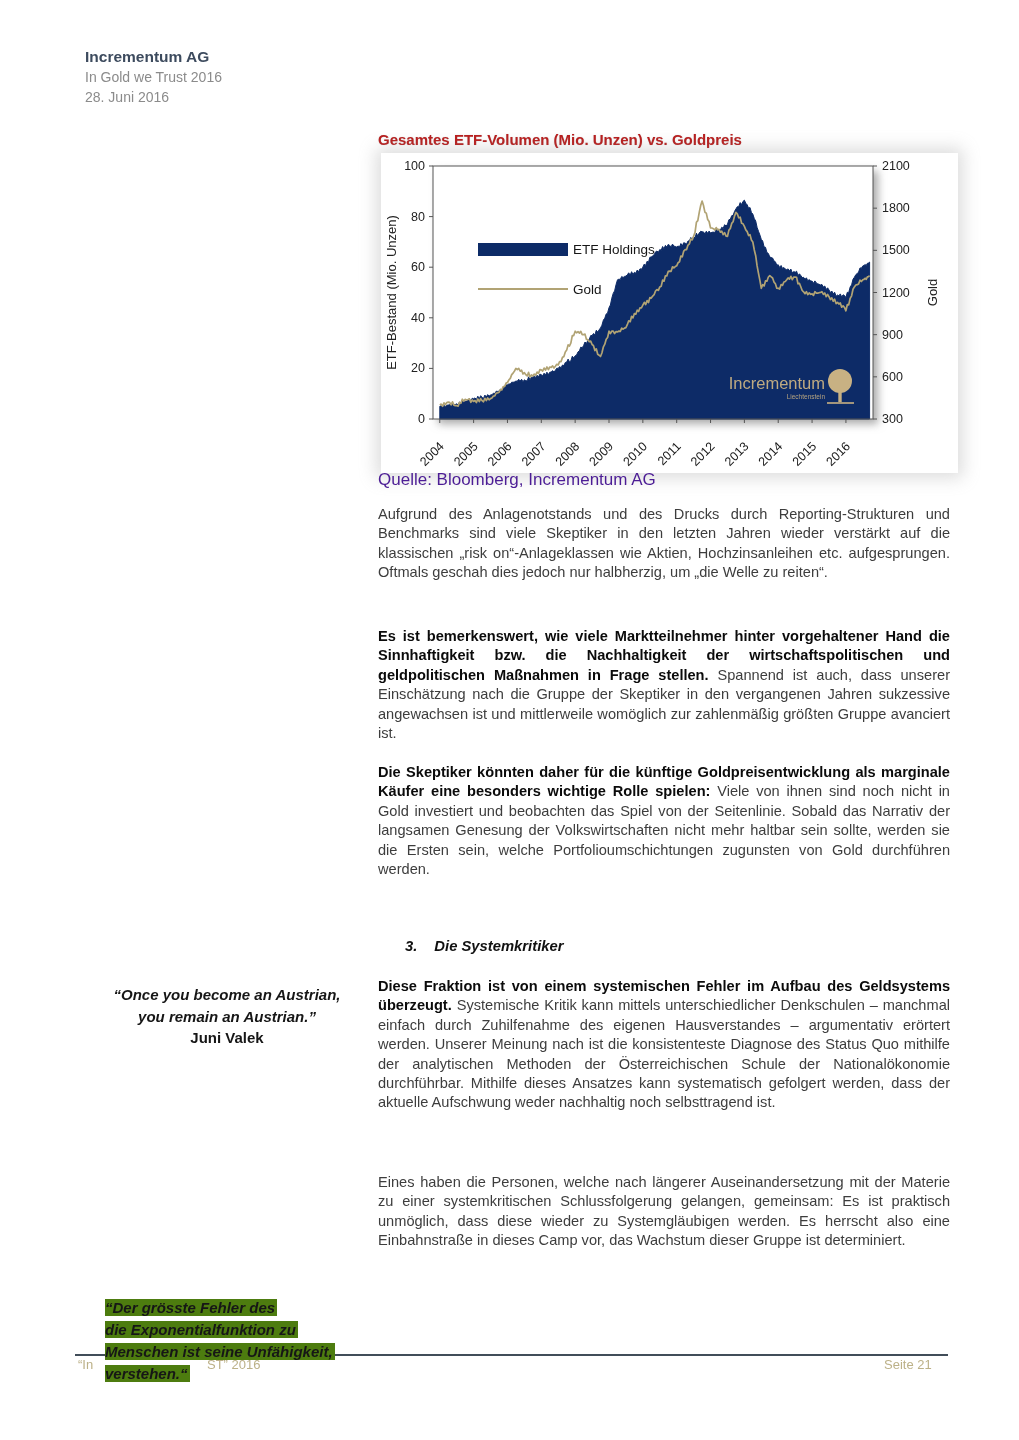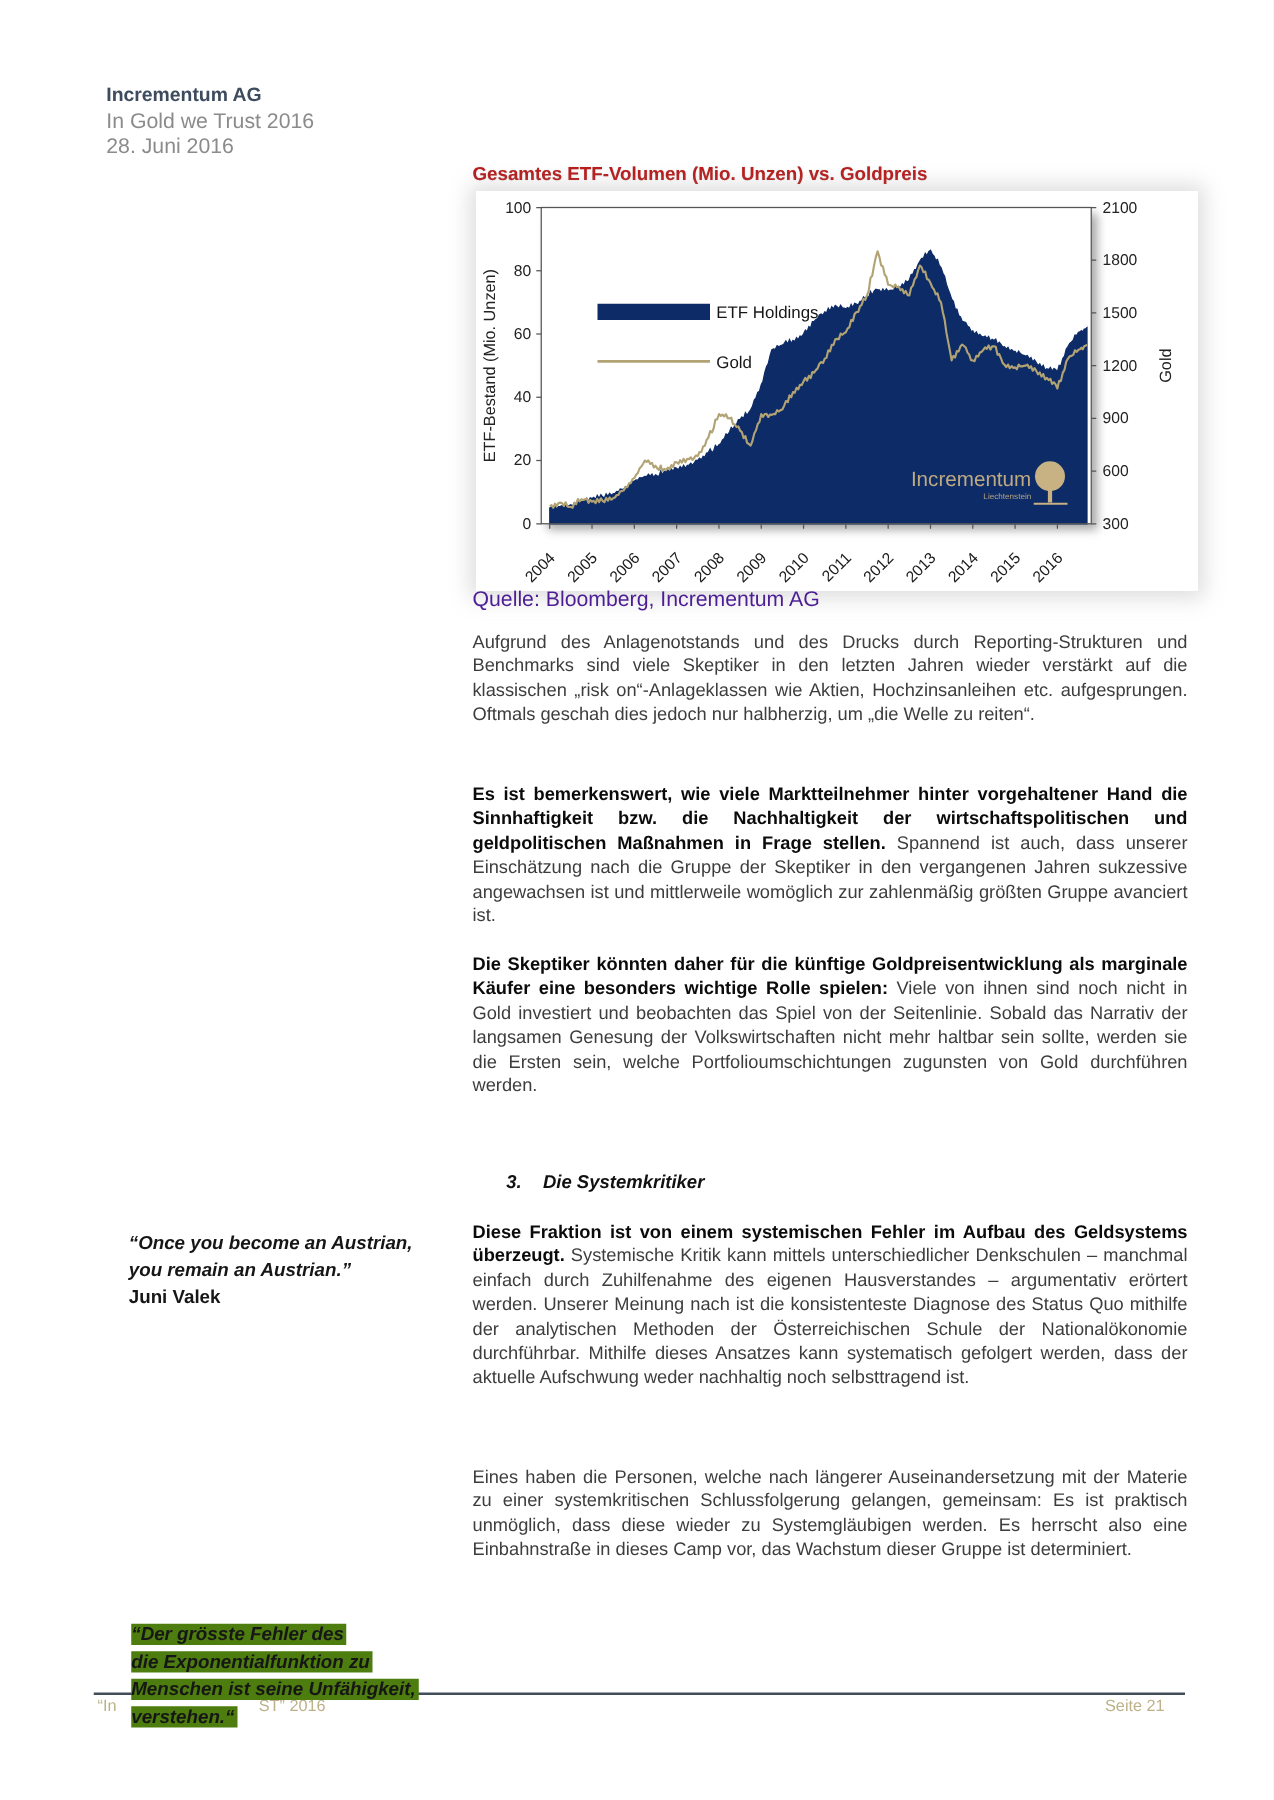--- a/index.html
+++ b/index.html
@@ -2,21 +2,21 @@
 <html><head>
 <meta charset="utf-8">
 <style>
   html,body{margin:0;padding:0;background:#fff;}
   .page{position:relative;width:1019px;height:1440px;background:#fff;overflow:hidden;
         font-family:"Liberation Sans",sans-serif;outline:1px solid #d6d6d6;}
   .abs{position:absolute;}
 
   
   .hdr-company{font-size:15.5px;font-weight:bold;color:#3d4b5e;line-height:20px;}
-  .hdr-sub{font-size:17px;color:#8b8b8b;line-height:20px;}
+  .hdr-sub{font-size:14px;color:#8b8b8b;line-height:20px;}
 
   
   .chart-title{font-size:15px;font-weight:bold;color:#b91c1c;text-shadow:0 0 1px rgba(60,60,60,.25);}
   .chart-svg{display:block;box-shadow:0 0 16px 5px rgba(150,150,150,.32);background:transparent;}
   .chart-source{font-size:17px;color:#4c1d95;}
 
   
   p.body{margin:0;width:572px;text-align:justify;font-size:14.6px;line-height:19.4px;color:#3d3d3d;}
   p.body b{color:#0b0b0b;}
   .section-h{font-size:14.8px;font-weight:bold;font-style:italic;color:#111;}
@@ -29,21 +29,21 @@
 
   
   .footer-rule{height:2px;background:#414d59;}
   .footer-gold{font-size:13px;color:#bcb188;}
 </style>
 </head>
 <body>
 
 <div class="page">
 
-  <div class="abs" style="left:85px;top:47px;margin-top:20px;">
+  <div class="abs" style="left:85px;top:47px;">
     <div class="hdr-company">Incrementum AG</div>
     <div class="hdr-sub">In Gold we Trust 2016</div>
     <div class="hdr-sub">28. Juni 2016</div>
   </div>
 
   <div class="abs chart-title" style="left:378px;top:131px;width:572px;">Gesamtes ETF-Volumen (Mio. Unzen) vs. Goldpreis</div>
 
   <svg id="chart-svg" class="abs chart-svg" style="left:381px;top:153px;" width="577" height="320" viewBox="0 0 577 320" font-family="Liberation Sans, sans-serif">
       <defs>
         <filter id="ds" x="-20%" y="-20%" width="150%" height="150%">
@@ -128,21 +128,21 @@
   <p class="body abs" style="left:378px;top:763px;"><b>Die Skeptiker könnten daher für die künftige Goldpreisentwicklung als marginale Käufer eine besonders wichtige Rolle spielen:</b><span> Viele von ihnen sind noch nicht in Gold investiert und beobachten das Spiel von der Seitenlinie. Sobald das Narrativ der langsamen Genesung der Volkswirtschaften nicht mehr haltbar sein sollte, werden sie die Ersten sein, welche Portfolioumschichtungen zugunsten von Gold durchführen werden.</span></p>
 
   <div class="abs section-h" style="left:378px;top:938px;">
     <span class="h-num">3.</span><span>Die Systemkritiker</span>
   </div>
 
   <p class="body abs" style="left:378px;top:977px;"><b>Diese Fraktion ist von einem systemischen Fehler im Aufbau des Geldsystems überzeugt.</b><span> Systemische Kritik kann mittels unterschiedlicher Denkschulen – manchmal einfach durch Zuhilfenahme des eigenen Hausverstandes – argumentativ erörtert werden. Unserer Meinung nach ist die konsistenteste Diagnose des Status Quo mithilfe der analytischen Methoden der Österreichischen Schule der Nationalökonomie durchführbar. Mithilfe dieses Ansatzes kann systematisch gefolgert werden, dass der aktuelle Aufschwung weder nachhaltig noch selbsttragend ist.</span></p>
 
   <p class="body abs" style="left:378px;top:1173px;"><b></b><span>Eines haben die Personen, welche nach längerer Auseinandersetzung mit der Materie zu einer systemkritischen Schlussfolgerung gelangen, gemeinsam: Es ist praktisch unmöglich, dass diese wieder zu Systemgläubigen werden. Es herrscht also eine Einbahnstraße in dieses Camp vor, das Wachstum dieser Gruppe ist determiniert.</span></p>
 
-  <div class="abs quote" style="left:103px;top:984px;width:270px;">
+  <div class="abs quote" style="left:92px;top:984px;width:270px;text-align:center;">
     <div>“Once you become an Austrian,</div>
     <div>you remain an Austrian.”</div>
     <div class="author">Juni Valek</div>
   </div>
 
   <div class="abs footer-rule" style="left:75px;top:1354px;width:873px;z-index:1;"></div>
   <div class="abs footer-gold" style="left:78px;top:1357px;z-index:1;">“In</div>
   <div class="abs footer-gold" style="left:207px;top:1357px;z-index:1;">ST” 2016</div>
   <div class="abs footer-gold" style="left:884px;top:1357px;">Seite 21</div>
 

